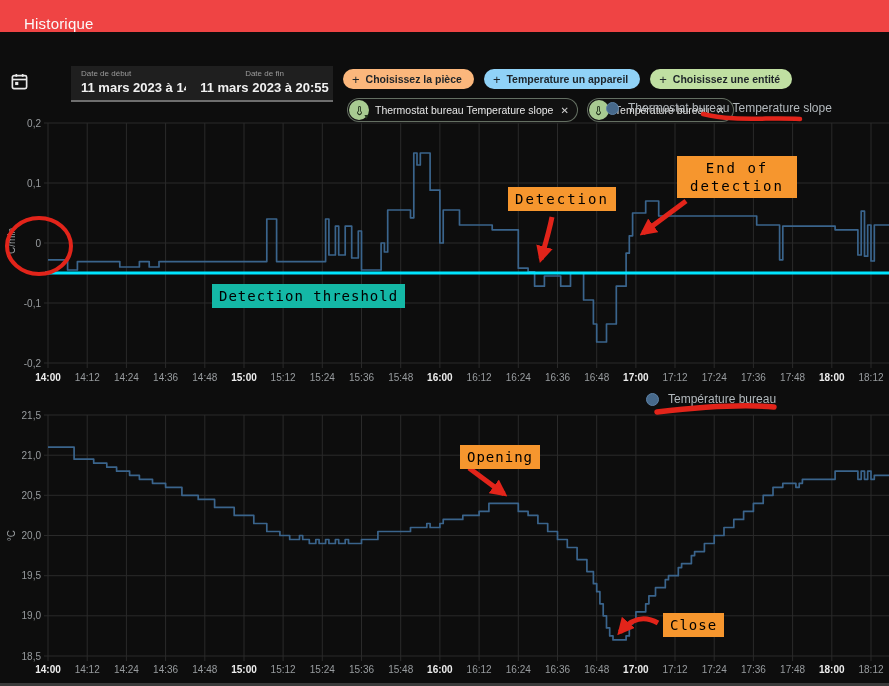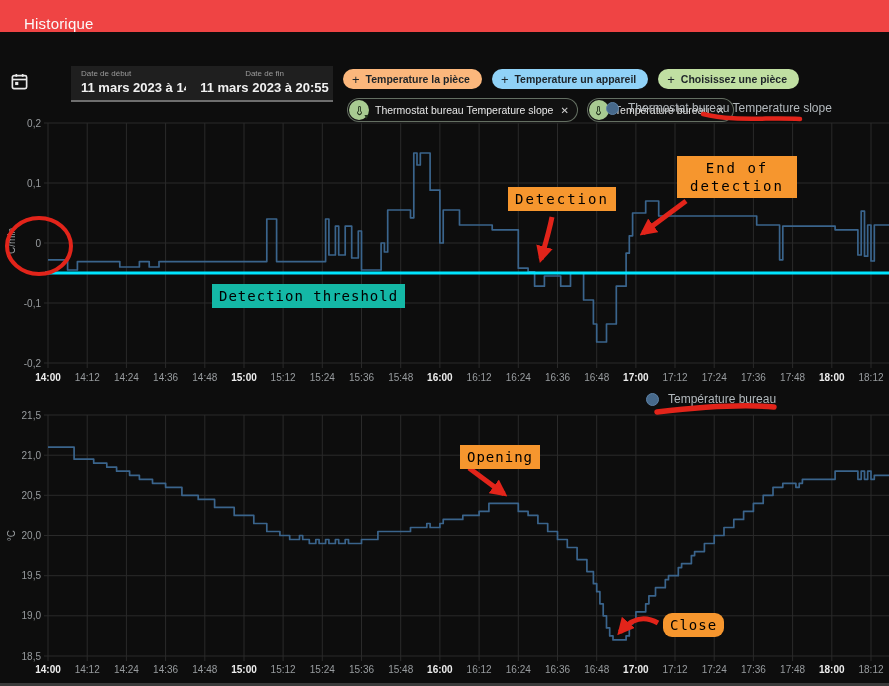--- a/index.html
+++ b/index.html
@@ -77,29 +77,29 @@
     <div class="fvalue">11 mars 2023 à 14:55</div>
   </div>
   <div class="field field2">
     <div class="flabel">Date de fin</div>
     <div class="fvalue">11 mars 2023 à 20:55</div>
   </div>
 
   <div class="pills">
     <div class="pill pill-area">
       <span class="plus">+</span>
-      <span>Temperature la pièce</span>
+      <span>Choisissez la pièce</span>
     </div>
     <div class="pill pill-device">
       <span class="plus">+</span>
       <span>Temperature un appareil</span>
     </div>
     <div class="pill pill-entity">
       <span class="plus">+</span>
-      <span>Choisissez une pièce</span>
+      <span>Choisissez une entité</span>
     </div>
   </div>
 
   <div class="chips">
     <div class="chip">
       <span class="avatar">
         <svg width="11" height="11" viewBox="0 0 24 24">
             <path fill="#25361f" d="M15 13V5a3 3 0 0 0-6 0v8a5 5 0 1 0 6 0zM12 4a1 1 0 0 1 1 1v8.54a3 3 0 1 1-2 0V5a1 1 0 0 1 1-1z"></path>
           </svg>
         <span class="chev">▼</span>
@@ -265,15 +265,15 @@
   <path d="M657 412 C700 407 742 404 774 407" fill="none" stroke="#e2241a" stroke-width="5.5" stroke-linecap="round"></path>
   <path d="M469 468 L504 494" fill="none" stroke="#e2241a" stroke-width="5" marker-end="url(#arr)"></path>
   <path d="M658 623 C644 615 632 618 620 632" fill="none" stroke="#e2241a" stroke-width="5" marker-end="url(#arr)"></path>
 </svg>
 
 <div class="ann ann-orange" style="left:508px;top:187px;">Detection</div>
 <div class="ann ann-orange" style="left:677px;top:156px;width:106px;">End of
 detection</div>
 <div class="ann ann-cyan" style="left:212px;top:284px;">Detection threshold</div>
 <div class="ann ann-orange" style="left:428px;top:445px;letter-spacing:1px;margin-left:32px;">Opening</div>
-<div class="ann ann-orange" style="left:663px;top:613px;letter-spacing:1px;border-radius:9px;">Close</div>
+<div class="ann ann-orange" style="left:663px;top:613px;letter-spacing:1px;">Close</div>
 
 <div class="hscroll"></div>
 
 </body></html>

